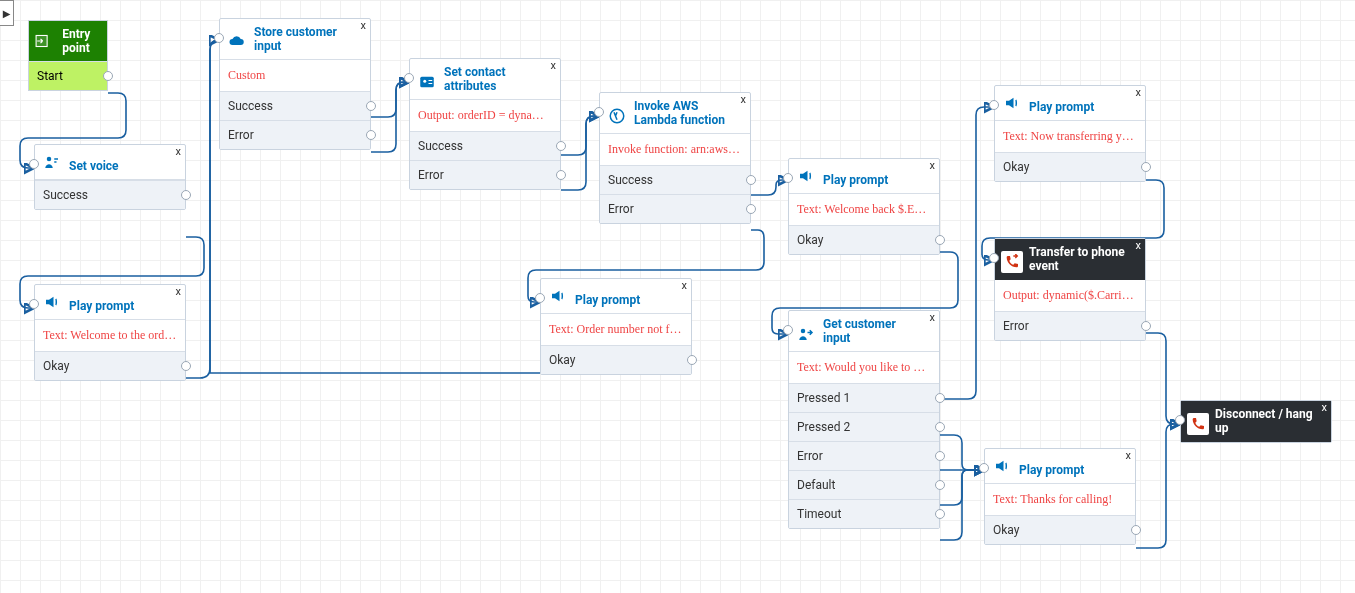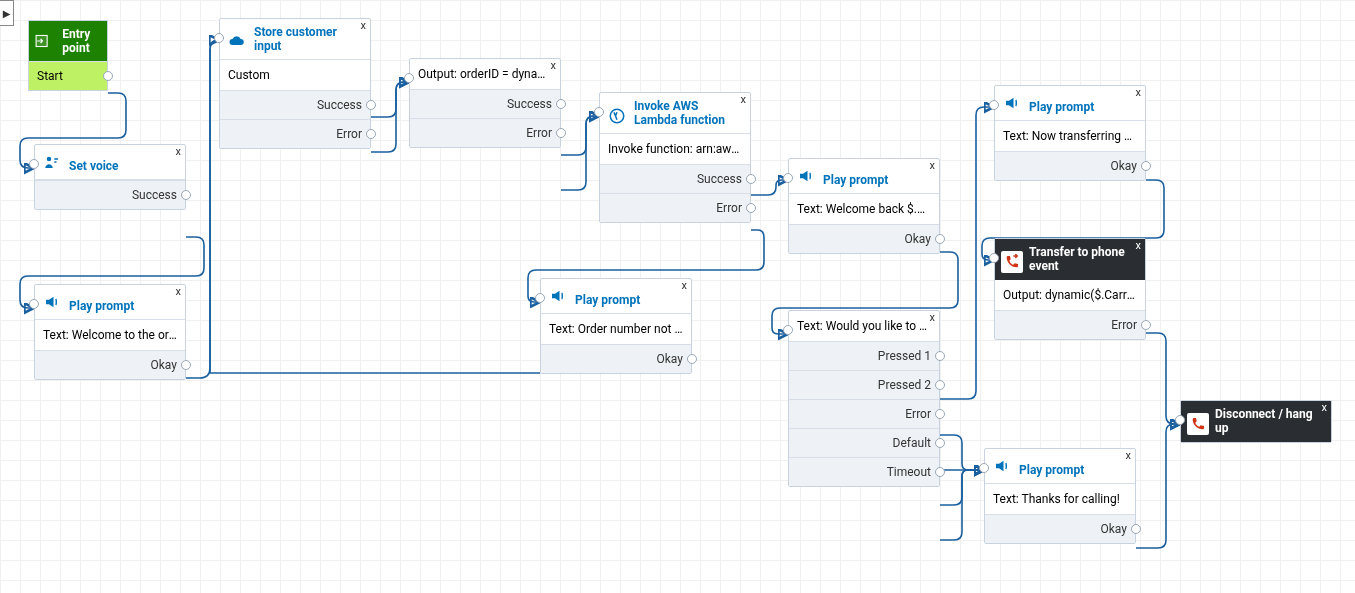--- a/index.html
+++ b/index.html
@@ -74,34 +74,34 @@
   .node .icon {
     width: 22px; height: 22px;
     flex: 0 0 22px;
     color: #0073bb;
     display: flex; align-items: center; justify-content: center;
   }
   .node.dark .icon { color: #fff; background:#fff; border-radius:2px; }
   .node.dark .icon svg { color:#d13212; }
   .node .detail {
     padding: 8px 8px;
-    color: #000000;
+    color: #ef4444;
     font-size: 12px;
     white-space: nowrap;
     overflow: hidden;
     text-overflow: ellipsis;
+    font-family: Liberation Serif, serif;
   }
   .node .row {
     position: relative;
     padding: 7px 8px;
     border-top: 1px solid #d7dee7;
     background: #eef2f7;
     color: #333;
     font-size: 12px;
-    text-align: right;
   }
   .node .row.in::before,
   .node .row .out-port,
   .node .in-port {
     content: "";
     position: absolute;
     width: 10px; height: 10px;
     border: 1px solid #9aa7b5;
     background: #fff;
     border-radius: 50%;
@@ -236,20 +236,30 @@
     <span class="title">Store customer input</span>
   </div>
   <div class="detail">Custom</div>
   <div class="row"><span>Success</span><span class="out-port"></span></div>
   <div class="row"><span>Error</span><span class="out-port"></span></div>
 </div>
 
 <div class="node" style="left:409px; top:58px;">
   <span class="close">x</span>
   <span class="in-port"></span>
+  <div class="head">
+    <span class="icon">
+        <svg width="18" height="18" viewBox="0 0 24 24">
+          <rect x="3" y="5" width="18" height="14" rx="2" fill="currentColor"></rect>
+          <circle cx="9" cy="11" r="2" fill="#fff"></circle>
+          <path d="M14 10h5M14 14h5" stroke="#fff" stroke-width="1.5"></path>
+        </svg>
+      </span>
+    <span class="title">Set contact attributes</span>
+  </div>
   <div class="detail">Output: orderID = dynamic...</div>
   <div class="row"><span>Success</span><span class="out-port"></span></div>
   <div class="row"><span>Error</span><span class="out-port"></span></div>
 </div>
 
 <div class="node" style="left:540px; top:278px;">
   <span class="close">x</span>
   <span class="in-port"></span>
   <div class="head">
     <span class="icon">
@@ -293,20 +303,30 @@
       </span>
     <span class="title">Play prompt</span>
   </div>
   <div class="detail">Text: Welcome back $.Exter...</div>
   <div class="row"><span>Okay</span><span class="out-port"></span></div>
 </div>
 
 <div class="node" style="left:788px; top:310px;">
   <span class="close">x</span>
   <span class="in-port"></span>
+  <div class="head">
+    <span class="icon">
+        <svg width="18" height="18" viewBox="0 0 24 24">
+          <circle cx="8" cy="8" r="3" fill="currentColor"></circle>
+          <path d="M3 20c0-3 3-5 5-5s5 2 5 5" fill="currentColor"></path>
+          <path d="M14 10l6 0m-3 3l3-3-3-3" stroke="currentColor" stroke-width="2" fill="none"></path>
+        </svg>
+      </span>
+    <span class="title">Get customer input</span>
+  </div>
   <div class="detail">Text: Would you like to get ...</div>
   <div class="row"><span>Pressed 1</span><span class="out-port"></span></div>
   <div class="row"><span>Pressed 2</span><span class="out-port"></span></div>
   <div class="row"><span>Error</span><span class="out-port"></span></div>
   <div class="row"><span>Default</span><span class="out-port"></span></div>
   <div class="row"><span>Timeout</span><span class="out-port"></span></div>
 </div>
 
 <div class="node" style="left:994px; top:85px;">
   <span class="close">x</span>

